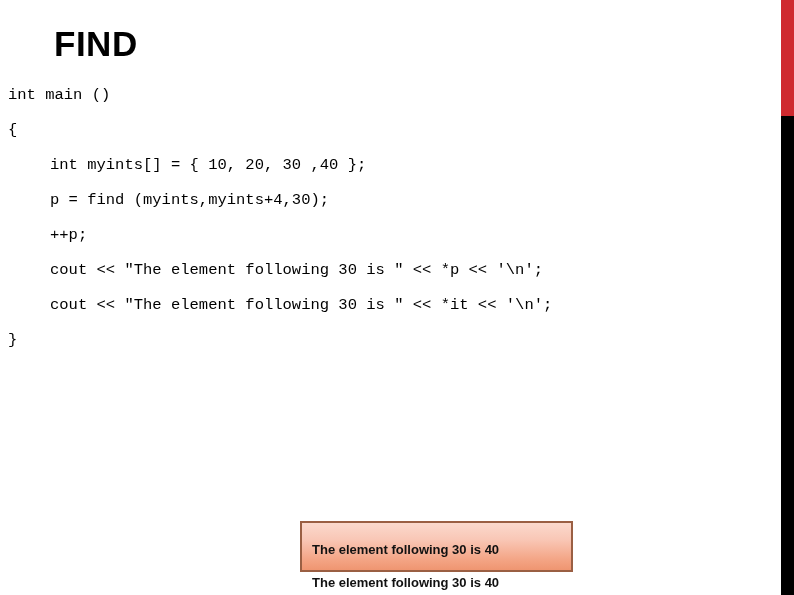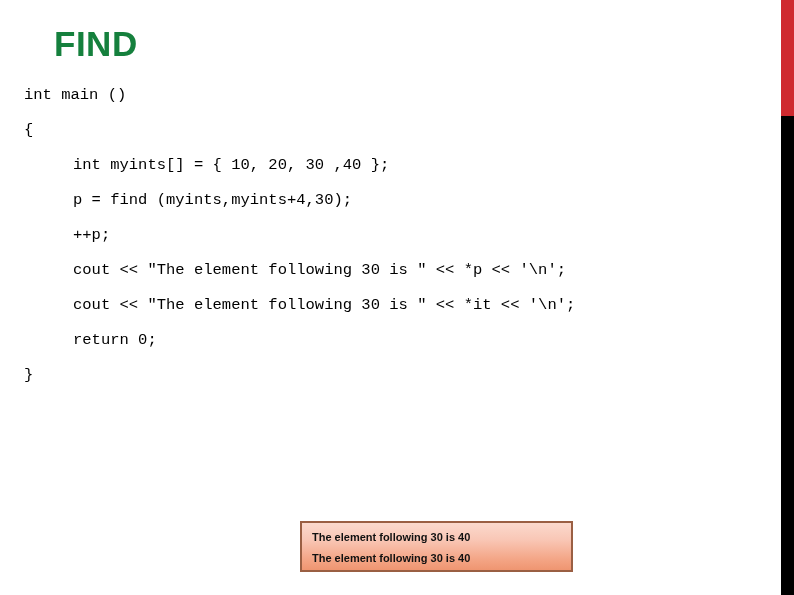--- a/index.html
+++ b/index.html
@@ -34,83 +34,83 @@
   }
 
   
   #slide-title {
     position: absolute;
     left: 54px;
     top: 26px;
     font-family: "Liberation Sans", sans-serif;
     font-size: 35px;
     font-weight: bold;
-    color: #15803d;
+    color: #000000;
     letter-spacing: 0.5px;
     line-height: 1;
     white-space: pre;
   }
 
   
   #code-block {
     position: absolute;
     left: 0;
     top: 78px;
     width: 781px;
   }
   .code-line {
     font-family: "Liberation Mono", "DejaVu Sans Mono", monospace;
     font-size: 15.5px;
     color: #000000;
     height: 35px;
     line-height: 35px;
     white-space: pre;
-    padding-left: 24px;
+    padding-left: 8px;
   }
   .code-line.indent {
-    padding-left: 73px;
+    padding-left: 50px;
   }
 
   
   #output-box {
     position: absolute;
     left: 300px;
     top: 521px;
     width: 273px;
     height: 51px;
     box-sizing: border-box;
     border: 2px solid #9a5f43;
     background: linear-gradient(to bottom, #fbd9cd 0%, #f9c7b6 35%, #f3a383 80%, #ef9571 100%);
     padding: 4px 0 0 10px;
   }
   .output-line {
     font-family: "Liberation Sans", sans-serif;
-    font-size: 11px;
+    font-size: 13px;
     font-weight: bold;
     color: #111111;
     line-height: 21px;
     white-space: pre;
+    margin-top: 12px;
   }
 </style>
 </head>
 <body>
 
 <div id="edge-bar-red"></div>
 <div id="edge-bar-black"></div>
 
 <div id="slide-title">FIND</div>
 
 <div id="code-block">
     <div class="code-line">int main ()</div>
     <div class="code-line">{</div>
     <div class="code-line indent">int myints[] = { 10, 20, 30 ,40 };</div>
     <div class="code-line indent">p = find (myints,myints+4,30);</div>
     <div class="code-line indent">++p;</div>
     <div class="code-line indent">cout &lt;&lt; "The element following 30 is " &lt;&lt; *p &lt;&lt; '\n';</div>
     <div class="code-line indent">cout &lt;&lt; "The element following 30 is " &lt;&lt; *it &lt;&lt; '\n';</div>
-    <div class="code-line indent">return 0;</div>
     <div class="code-line">}</div>
   </div>
 
 <div id="output-box">
     <div class="output-line">The element following 30 is 40</div>
     <div class="output-line">The element following 30 is 40</div>
   </div>
 
 </body></html>

